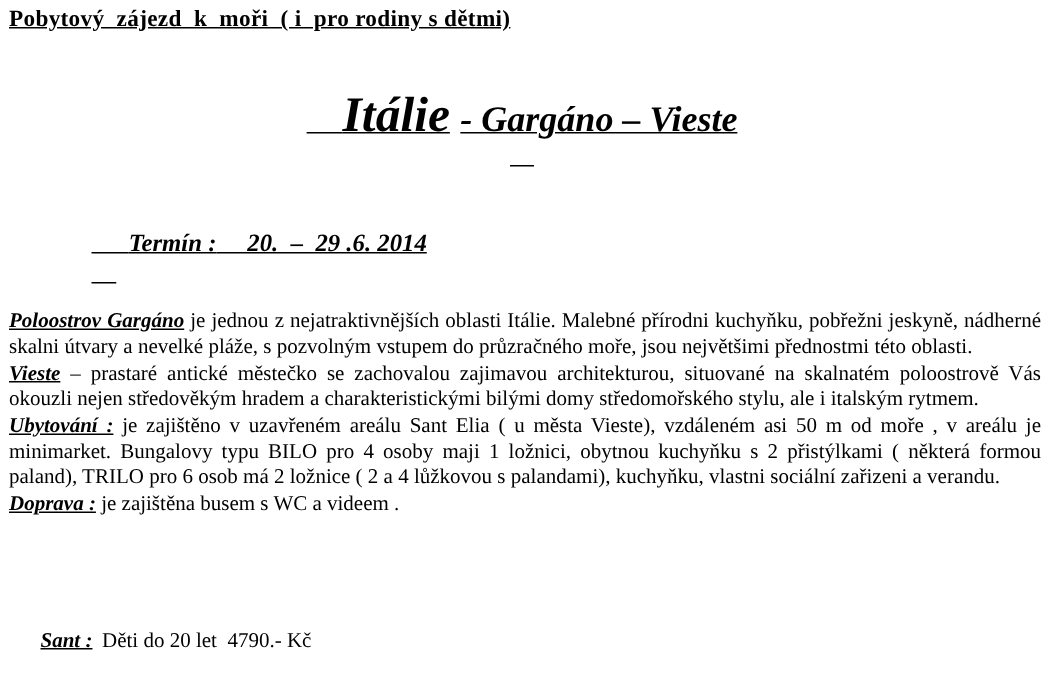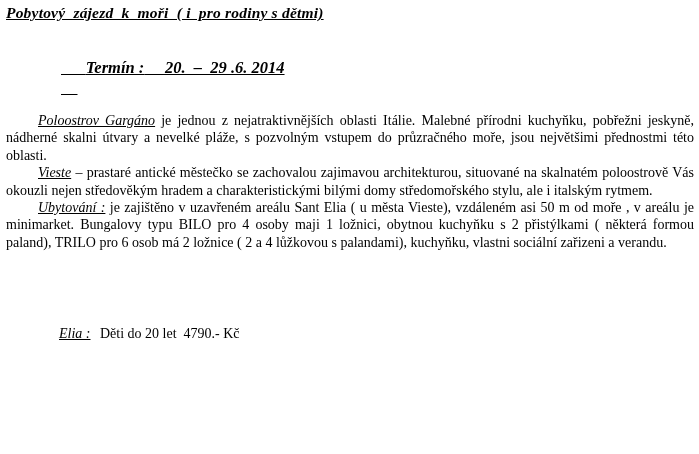--- a/index.html
+++ b/index.html
@@ -12,21 +12,20 @@
   }
   .page {
     position:relative;
     width:699px; height:454px;
     padding:4px 5px 0 6px;
     background:#ffffff;
   }
   .topline {
     font-size:15.5px;
     font-weight:bold;
-    font-style:italic;
     text-decoration:underline;
     white-space:pre-wrap;
     letter-spacing:0.2px;
   }
   .title-wrap { text-align:center; margin-top:19px; }
   .title-inner {
     display:inline-block;
     text-decoration:underline;
     font-weight:bold;
     font-style:italic;
@@ -45,60 +44,67 @@
     white-space:pre-wrap;
     padding-bottom:1px;
   }
   .body-block {
     margin-top:13px;
     font-size:14px;
     line-height:17.4px;
     text-align:justify;
   }
   .plabel {
-    font-weight:normal;
+    font-weight:bold;
     font-style:italic;
     text-decoration:underline;
-    margin-left:32px;
   }
   .price-block {
     margin-top:20px;
     font-size:14px;
     line-height:18px;
     white-space:pre-wrap;
   }
   .price-label { display:inline-block; width:41px; }
 </style>
 </head>
 <body>
 
 <div class="page">
 
   <div class="topline">Pobytový  zájezd  k  moři  ( i  pro rodiny s dětmi)</div>
 
+  <div class="title-wrap">
+    <span class="title-inner">
+      <span class="title-main">Itálie</span><span class="title-sub">- Gargáno – Vieste</span>
+    </span>
+  </div>
 
   <div class="termin-line">
     <span class="termin-inner">
       <span>Termín :</span><span>     20.  –  29 .6. 2014</span>
     </span>
   </div>
 
   <div class="body-block">
     <div>
       <span class="plabel">Poloostrov Gargáno</span><span>  je jednou z nejatraktivnějších oblasti Itálie. Malebné přírodni kuchyňku, pobřežni jeskyně, nádherné skalni útvary a nevelké pláže, s pozvolným vstupem do průzračného moře, jsou největšimi přednostmi této oblasti.</span>
     </div>
     <div>
       <span class="plabel">Vieste</span><span> – prastaré antické městečko se zachovalou zajimavou architekturou, situované na skalnatém poloostrově Vás okouzli nejen středověkým hradem a charakteristickými bilými domy středomořského stylu, ale i italským rytmem.</span>
     </div>
     <div>
       <span class="plabel">Ubytování :</span><span> je zajištěno v uzavřeném areálu Sant Elia ( u města  Vieste), vzdáleném asi 50 m od moře , v areálu je minimarket. Bungalovy typu BILO  pro 4  osoby  maji 1 ložnici, obytnou kuchyňku s 2 přistýlkami ( některá formou paland), TRILO pro 6 osob má 2 ložnice ( 2 a 4 lůžkovou s palandami), kuchyňku, vlastni sociální zařizeni a verandu.</span>
     </div>
+    <div>
+      <span class="plabel">Doprava :</span><span>  je zajištěna busem s WC a videem .</span>
+    </div>
   </div>
 
   <div class="price-block">
     <div>
-      <span class="plabel price-label">Elia :</span><span>Děti do 20 let  4790.- Kč</span>
+      <span class="plabel price-label">Sant :</span><span>Děti do 20 let  4790.- Kč</span>
     </div>
     
     
   </div>
 
 </div>
 
 </body></html>

